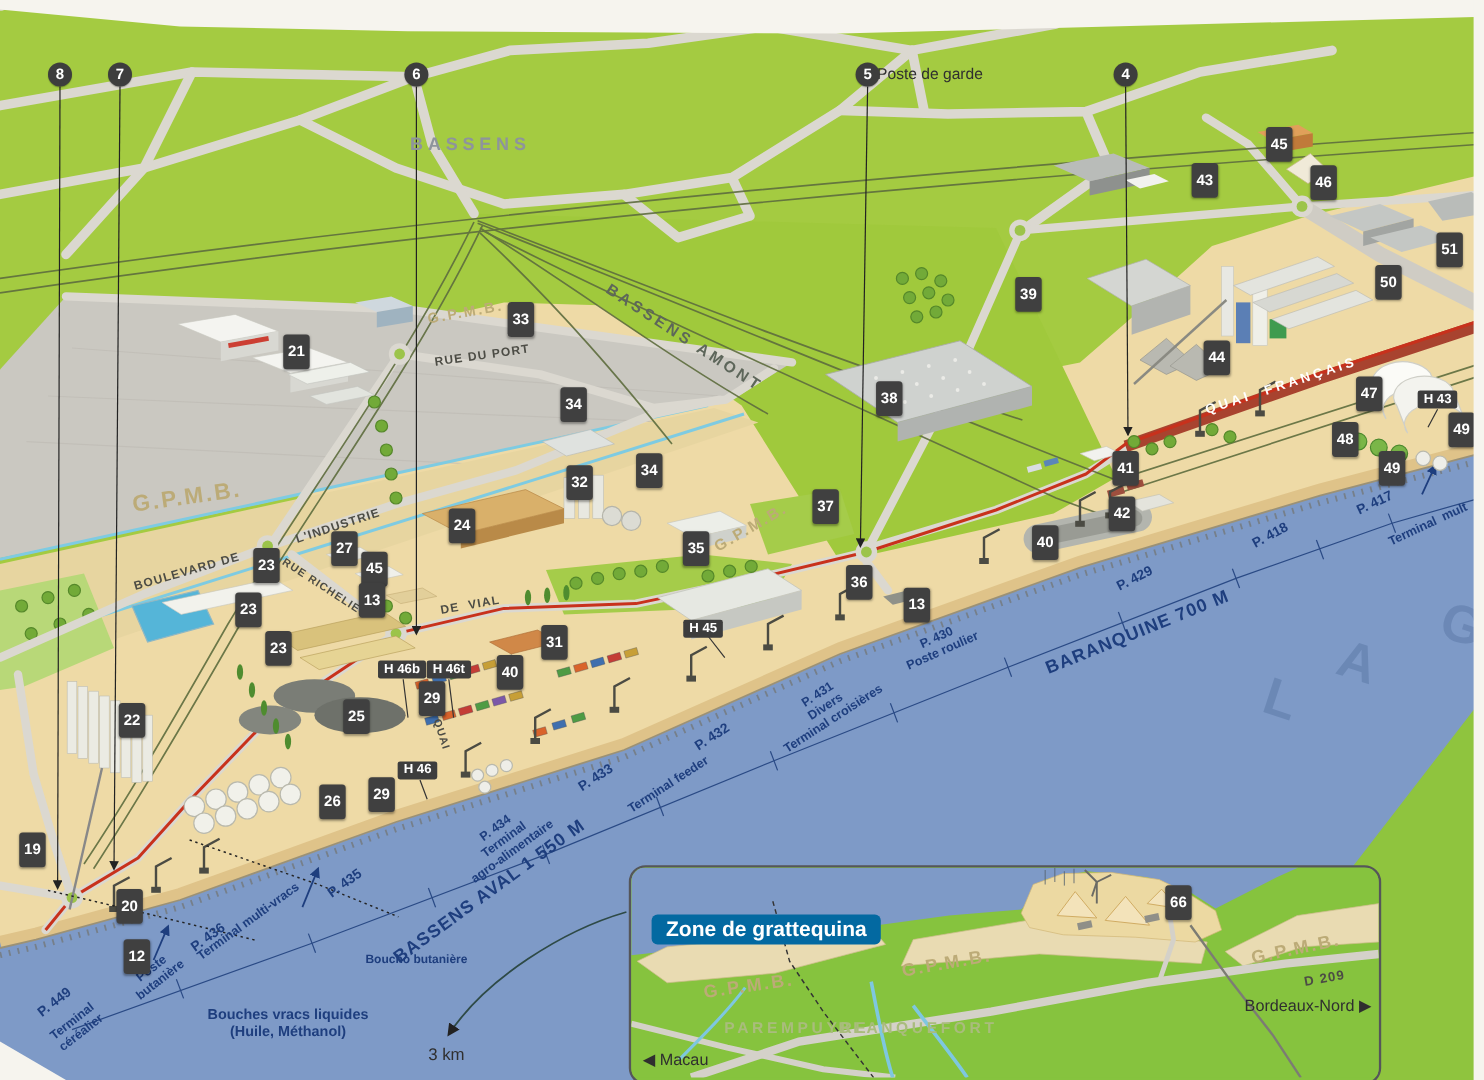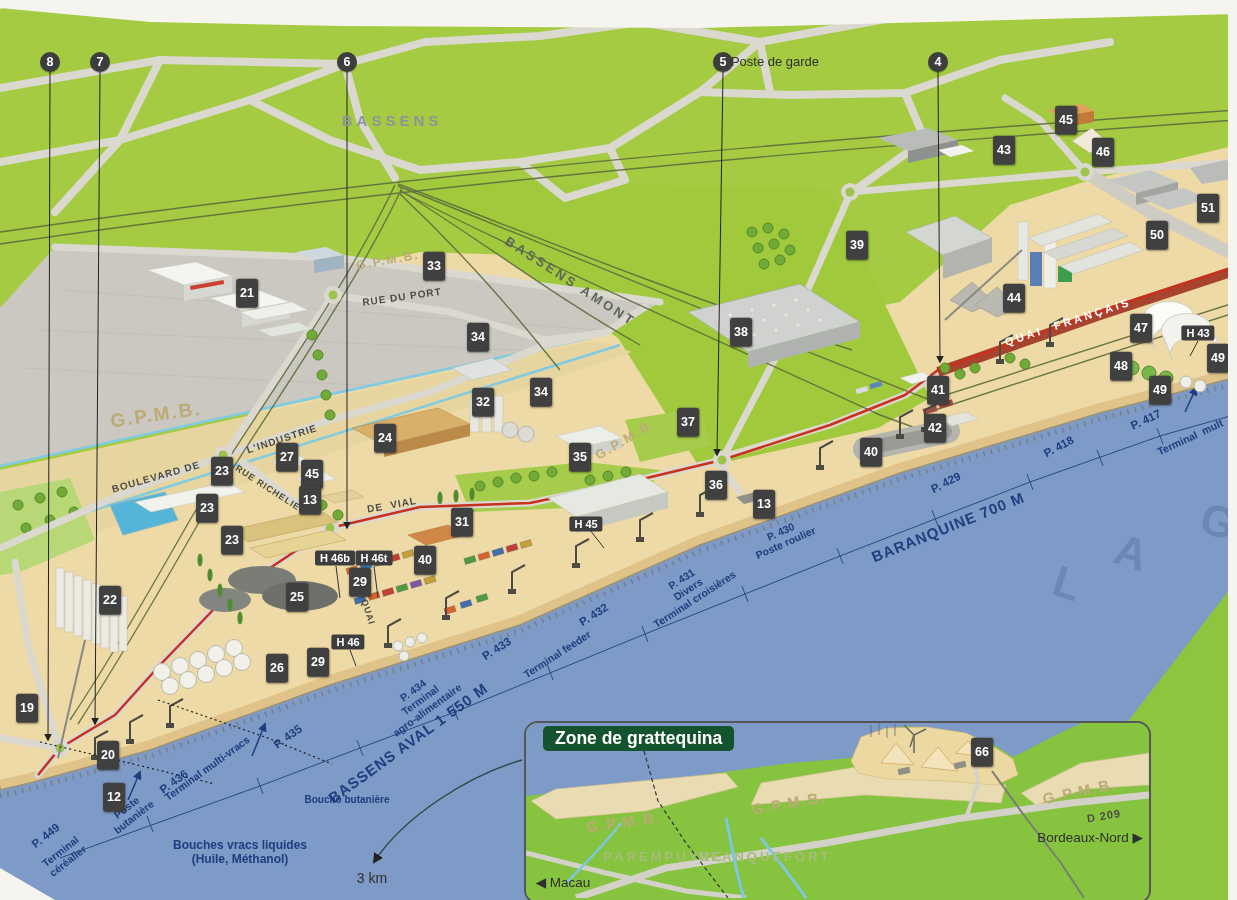--- a/index.html
+++ b/index.html
@@ -2,21 +2,21 @@
 <html><head>
 <meta charset="utf-8">
 <style>
   html,body{margin:0;padding:0;background:#e8e6de;}
   #stage{position:relative;width:1237px;height:900px;overflow:hidden;
          font-family:"Liberation Sans",sans-serif;background:#a4cb41;}
   #map-art{position:absolute;left:0;top:0;z-index:1;}
   #inset{position:absolute;left:524px;top:721px;width:623px;height:179px;z-index:10;
          border:2px solid #55565a;border-radius:14px;overflow:hidden;background:#86c33e;}
   #inset svg{position:absolute;left:0;top:0;}
-  #inset-header{position:absolute;left:543px;top:726px;z-index:15;background:#14532d;color:#fff;
+  #inset-header{position:absolute;left:543px;top:762px;z-index:15;background:#0369a1;color:#fff;
          font:bold 17.5px "Liberation Sans",sans-serif;padding:3px 12px;border-radius:5px;line-height:1.1;}
   #leads{position:absolute;left:0;top:0;z-index:18;pointer-events:none;}
   #labels{position:absolute;left:0;top:0;width:100%;height:100%;z-index:20;pointer-events:none;}
   #markers{position:absolute;left:0;top:0;width:100%;height:100%;z-index:30;pointer-events:none;}
   #edge-right{position:absolute;right:0;top:0;width:9px;height:900px;background:#f6f4ee;z-index:40;}
   .lbl{position:absolute;transform:translate(-50%,-50%) rotate(var(--r,0deg));
        white-space:pre;text-align:center;line-height:1.15;}
   .lbl.city{color:#8e949c;font-weight:bold;font-size:15px;letter-spacing:4px;}
   .lbl.rail{color:#5d665a;font-weight:bold;font-size:13px;letter-spacing:3px;}
   .lbl.road{color:#4c4c45;font-weight:bold;font-size:10px;letter-spacing:1px;}
@@ -542,21 +542,21 @@
       <div class="mk-red" style="left: 938px; top: 390px;">41</div>
       <div class="mk-red" style="left: 935px; top: 428px;">42</div>
       <div class="mk-red" style="left: 871px; top: 452px;">40</div>
       <div class="mk-red" style="left: 716px; top: 485px;">36</div>
       <div class="mk-red" style="left: 764px; top: 504px;">13</div>
       <div class="mk-red" style="left: 222px; top: 471px;">23</div>
       <div class="mk-red" style="left: 287px; top: 457px;">27</div>
       <div class="mk-red" style="left: 312px; top: 474px;">45</div>
       <div class="mk-red" style="left: 310px; top: 500px;">13</div>
       <div class="mk-red" style="left: 207px; top: 508px;">23</div>
-      <div class="mk-red" style="left: 462px; top: 522px; text-align: center;">31</div>
+      <div class="mk-red" style="left: 462px; top: 535px; text-align: center;">31</div>
       <div class="mk-red" style="left: 232px; top: 540px;">23</div>
       <div class="mk-red" style="left: 425px; top: 560px;">40</div>
       <div class="mk-red" style="left: 360px; top: 582px;">29</div>
       <div class="mk-red" style="left: 297px; top: 597px;">25</div>
       <div class="mk-red" style="left: 110px; top: 600px;">22</div>
       <div class="mk-red" style="left: 277px; top: 668px;">26</div>
       <div class="mk-red" style="left: 318px; top: 662px;">29</div>
       <div class="mk-red" style="left: 27px; top: 708px;">19</div>
       <div class="mk-red" style="left: 108px; top: 755px;">20</div>
       <div class="mk-red" style="left: 114px; top: 797px;">12</div>

